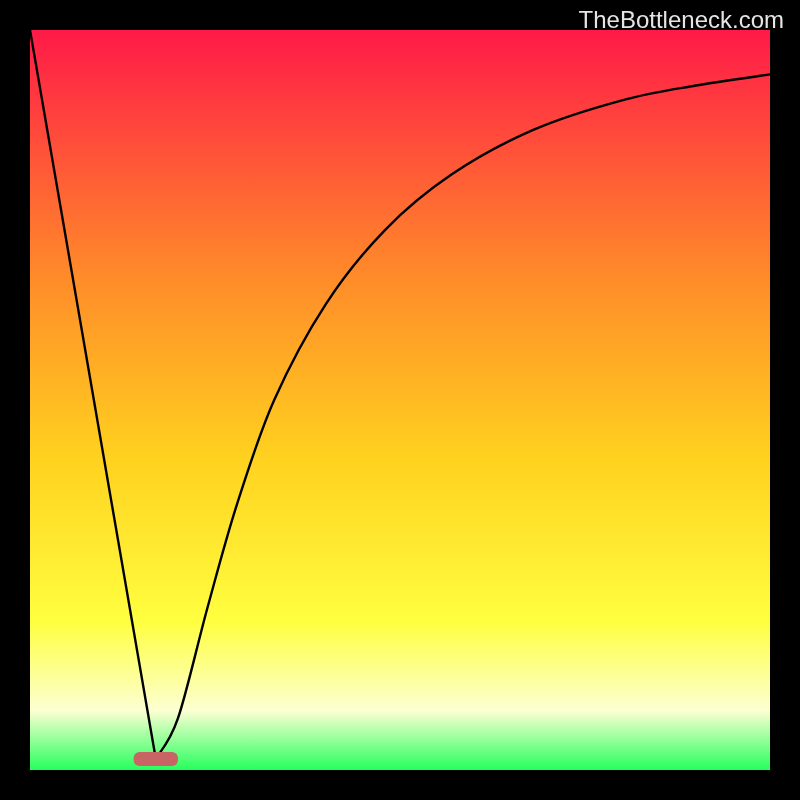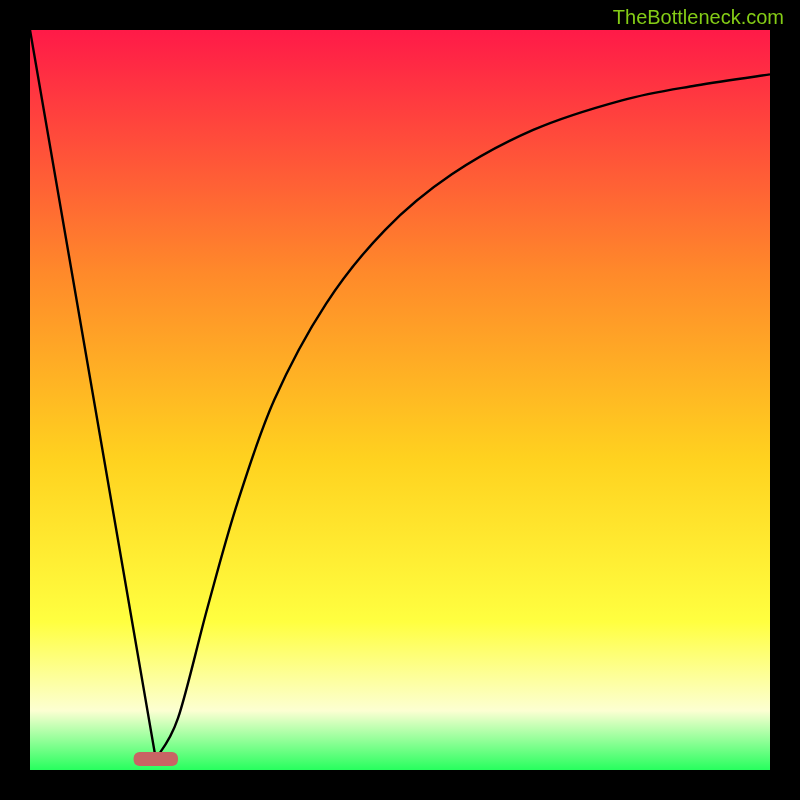--- a/index.html
+++ b/index.html
@@ -13,22 +13,22 @@
   }
   .frame {
     position: absolute;
     inset: 0;
     background: #000;
   }
   .watermark {
     position: absolute;
     top: 6px;
     right: 16px;
-    color: #84cc16;
-    font-size: 20px;
+    color: #e5e5e5;
+    font-size: 24px;
     font-weight: 400;
     letter-spacing: 0;
     z-index: 30;
   }
   .plot-wrap {
     position: absolute;
     left: 30px;
     top: 30px;
     width: 740px;
     height: 740px;

